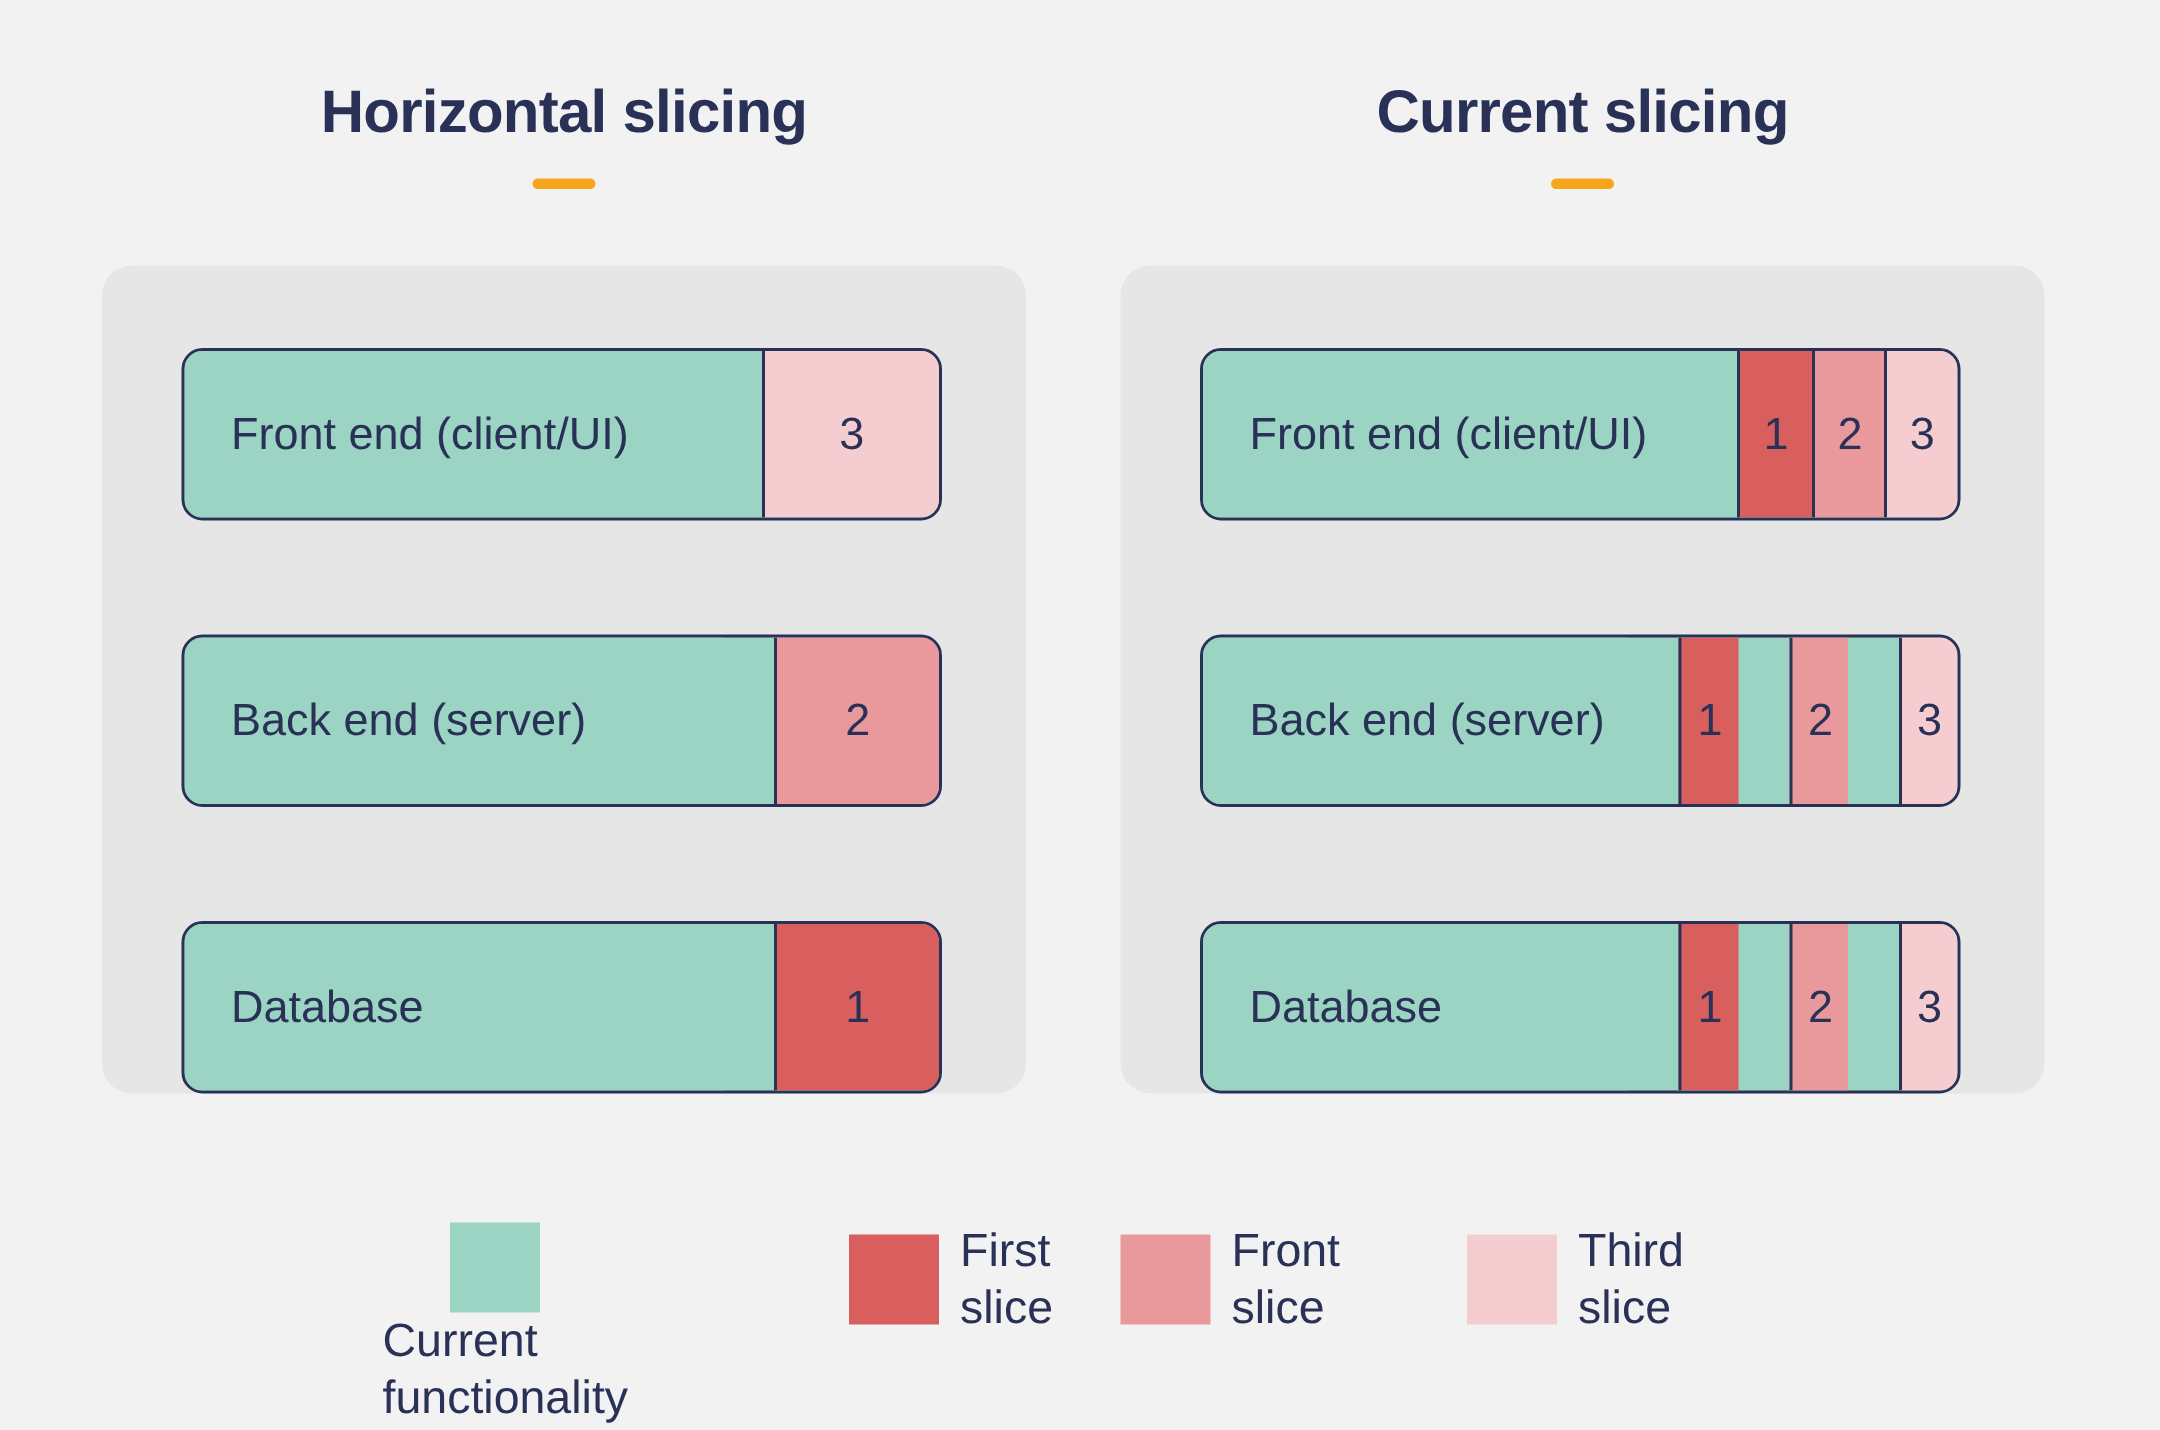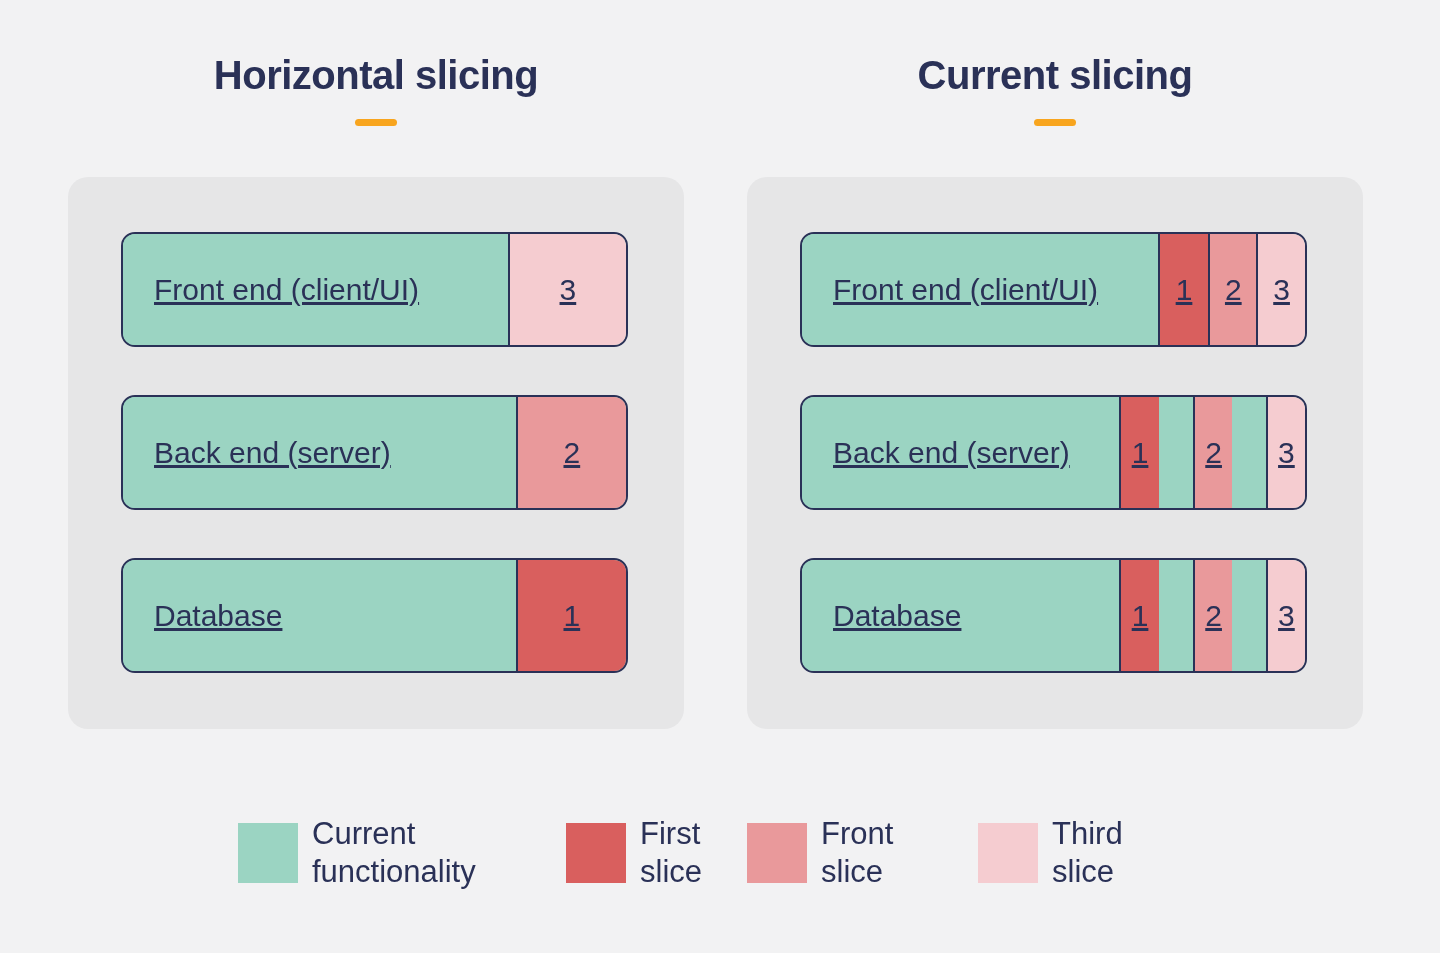--- a/index.html
+++ b/index.html
@@ -53,23 +53,22 @@
   .panel-left  { left: 68px; }
   .panel-right { left: 747px; }
   .bar {
     display: flex;
     height: 115px;
     border: 2.5px solid var(--navy, #2a3157);
     border-radius: 14px;
     overflow: hidden;
     box-sizing: border-box;
     background: var(--teal, #9bd4c2);
-    text-decoration: underline;
-  }
-  .bar + .bar { margin-top: 48px; gap: 34px; }
+  }
+  .bar + .bar { margin-top: 76px; gap: 34px; }
   .seg {
     box-sizing: border-box;
     display: flex;
     align-items: center;
     height: 100%;
   }
   .seg + .seg { border-left: 2.5px solid var(--navy, #2a3157); }
   .seg-current { justify-content: flex-start; }
   .bar-label {
     padding-left: 31px;
@@ -82,21 +81,21 @@
     text-align: center;
     font-size: 30px;
     color: var(--navy, #2a3157);
   }
   .legend-item {
     position: absolute;
     top: 815px;
     display: flex;
     align-items: center;
   }
-  .legend-item-1 { left: 238px; }
+  .legend-item-1 { left: 255px; flex-direction: column; }
   .legend-item-2 { left: 566px; }
   .legend-item-3 { left: 747px; }
   .legend-item-4 { left: 978px; justify-content: center; }
   .swatch {
     width: 60px;
     height: 60px;
     flex: 0 0 60px;
     margin-right: 14px;
   }
   .legend-label {

